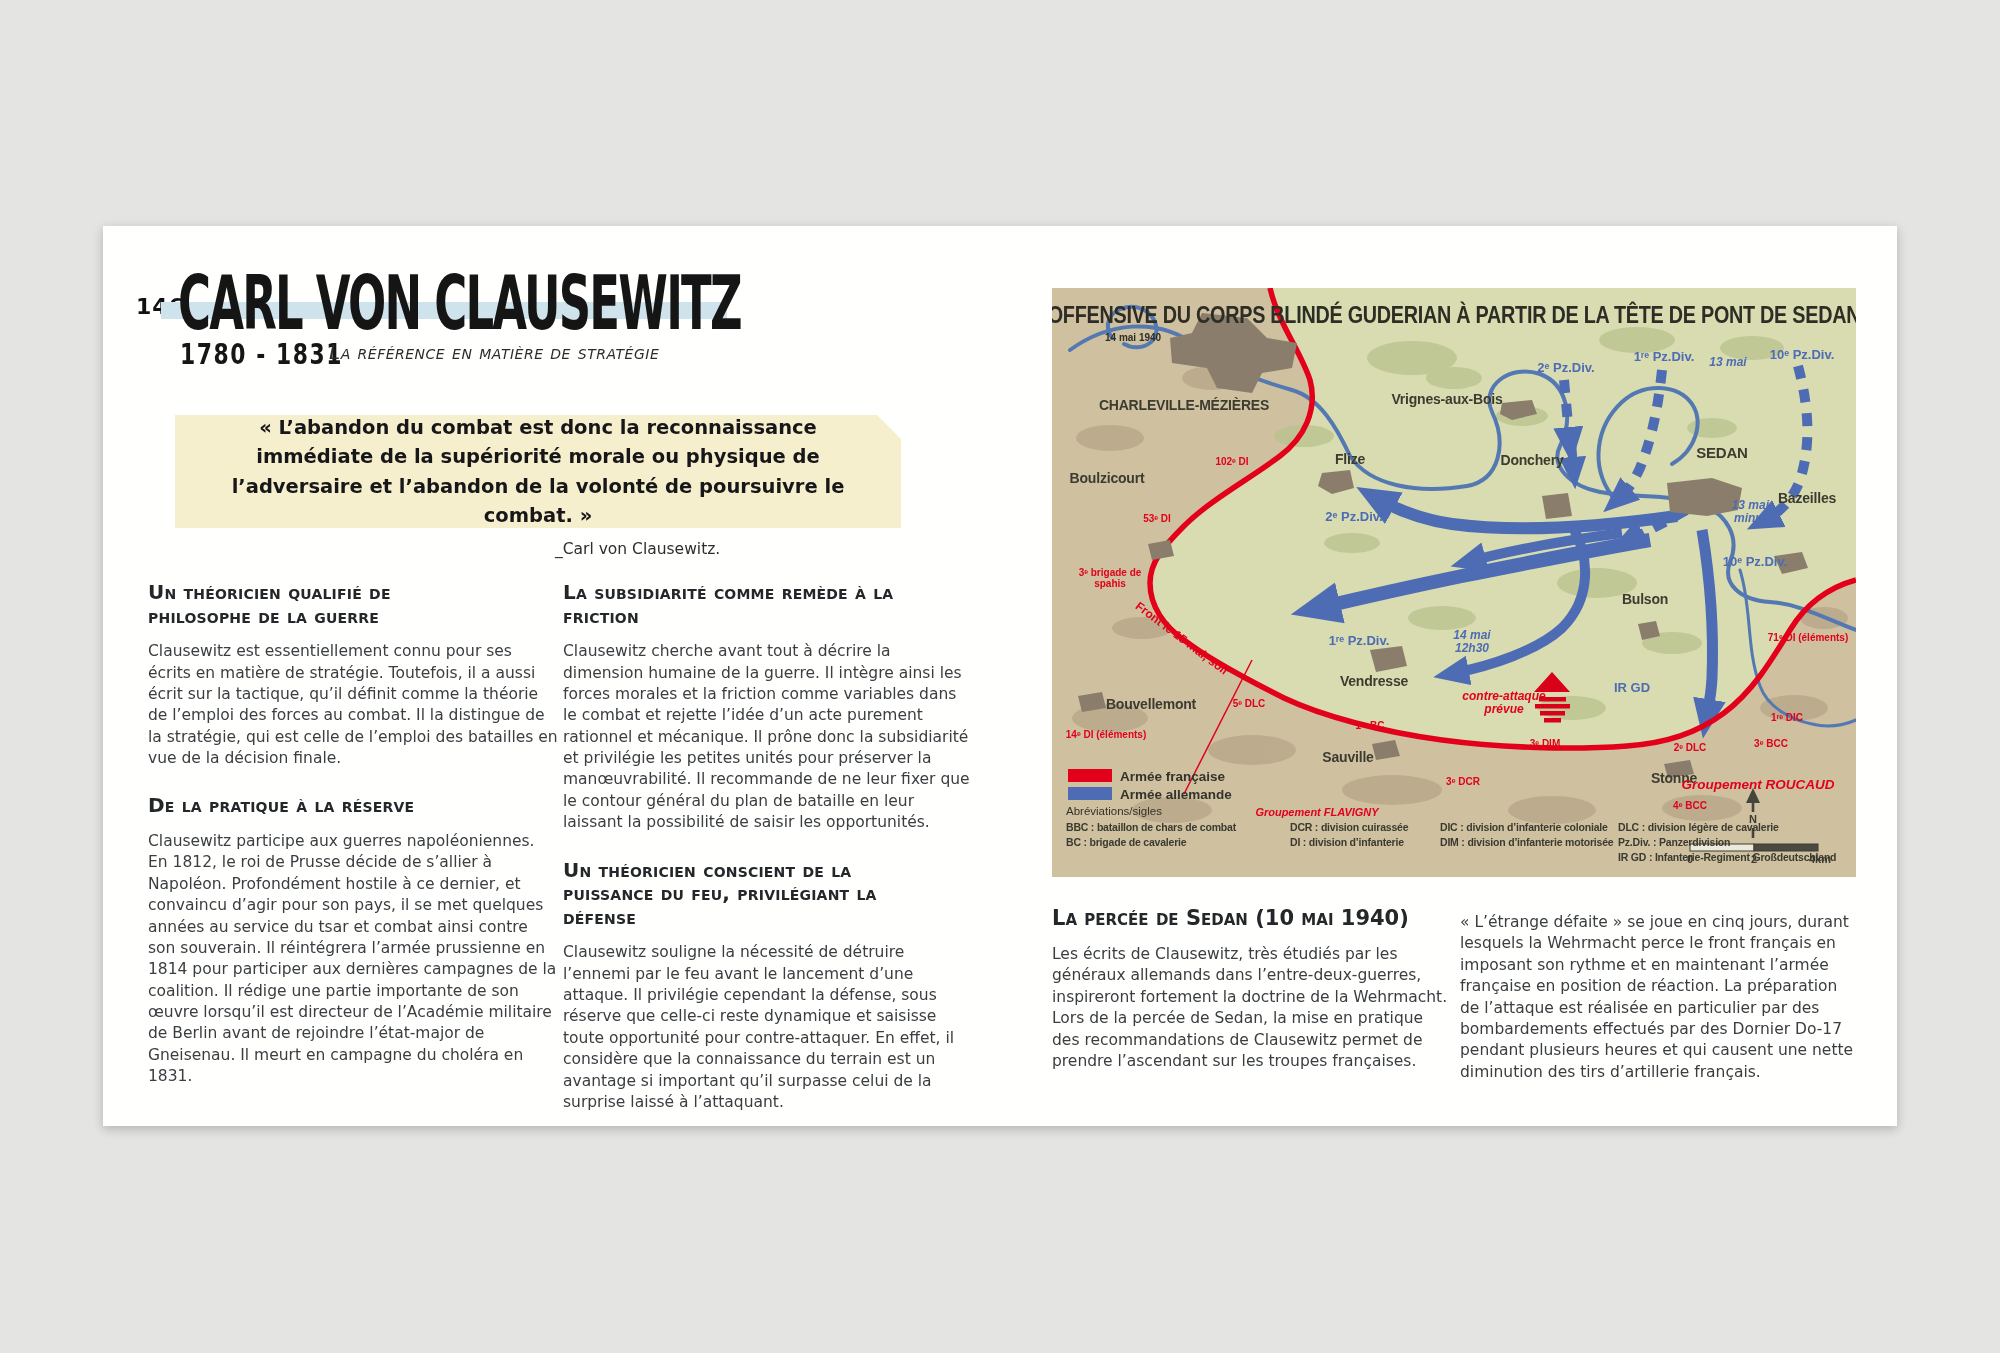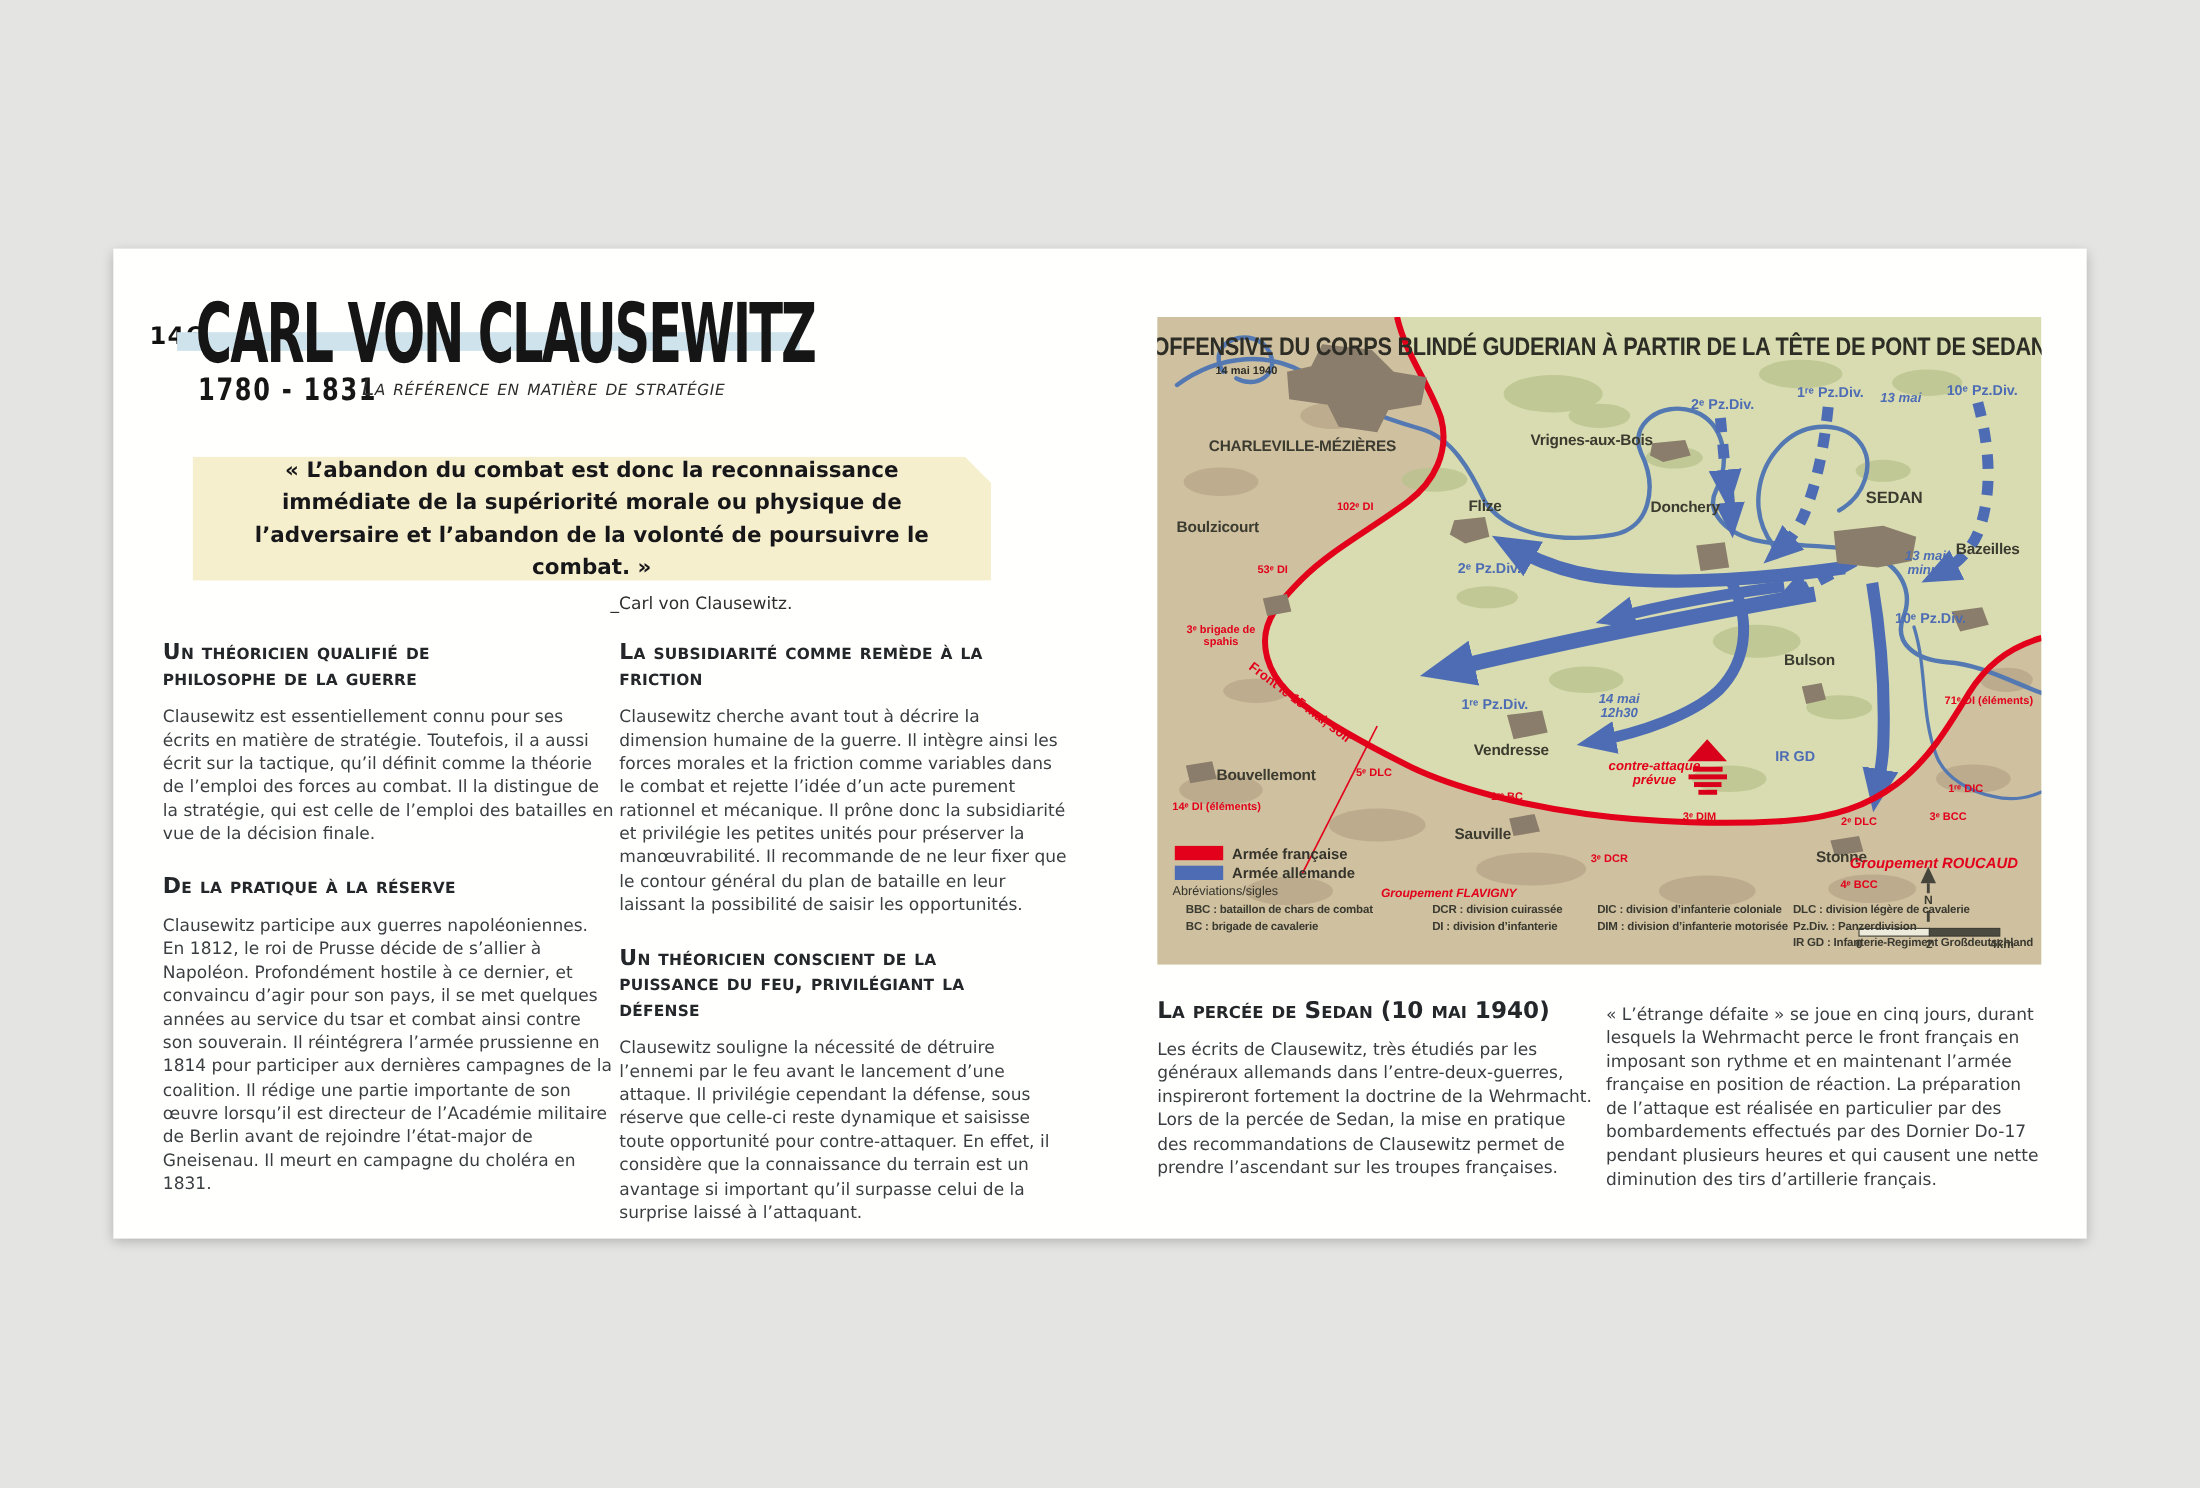--- a/index.html
+++ b/index.html
@@ -48,21 +48,21 @@
   .red  { color:#e2001a; font-size:10px; }
   .blue { color:#4d6cb4; font-size:13px; }
   .note { font-style:italic; font-size:12px; }
   .wrap { white-space:normal; }
   .rot  { transform:translate(-50%,-50%) rotate(37deg); font-size:12px; }
   .dark { color:#3c3b30; }
 
   .la { transform:translate(0,-50%); }           
   .legend-label { font-size:13.5px; font-weight:bold; color:#33332b; }
   .abbrev-title { font-size:11.5px; font-weight:normal; color:#33332b; }
-  .abbrev { font-size:10.5px; font-weight:bold; color:#3a3a30; letter-spacing:-.2px;margin-left:12px; }
+  .abbrev { font-size:10.5px; font-weight:bold; color:#3a3a30; letter-spacing:-.2px; }
   .scale-label { font-size:11px; font-weight:bold; color:#3a3a30; }
 
   
   #col3 { position:absolute; left:949px; top:680px; width:400px; }
   #col3 h2 { font-variant:small-caps; font-weight:bold; font-size:21px; color:#24272a; margin-bottom:14px; }
   #col3 p, #col4 p { font-size:15.5px; line-height:1.38; color:#3a3e41; }
   #col4 { position:absolute; left:1357px; top:686px; width:400px; }
 </style>
 </head>
 <body>

